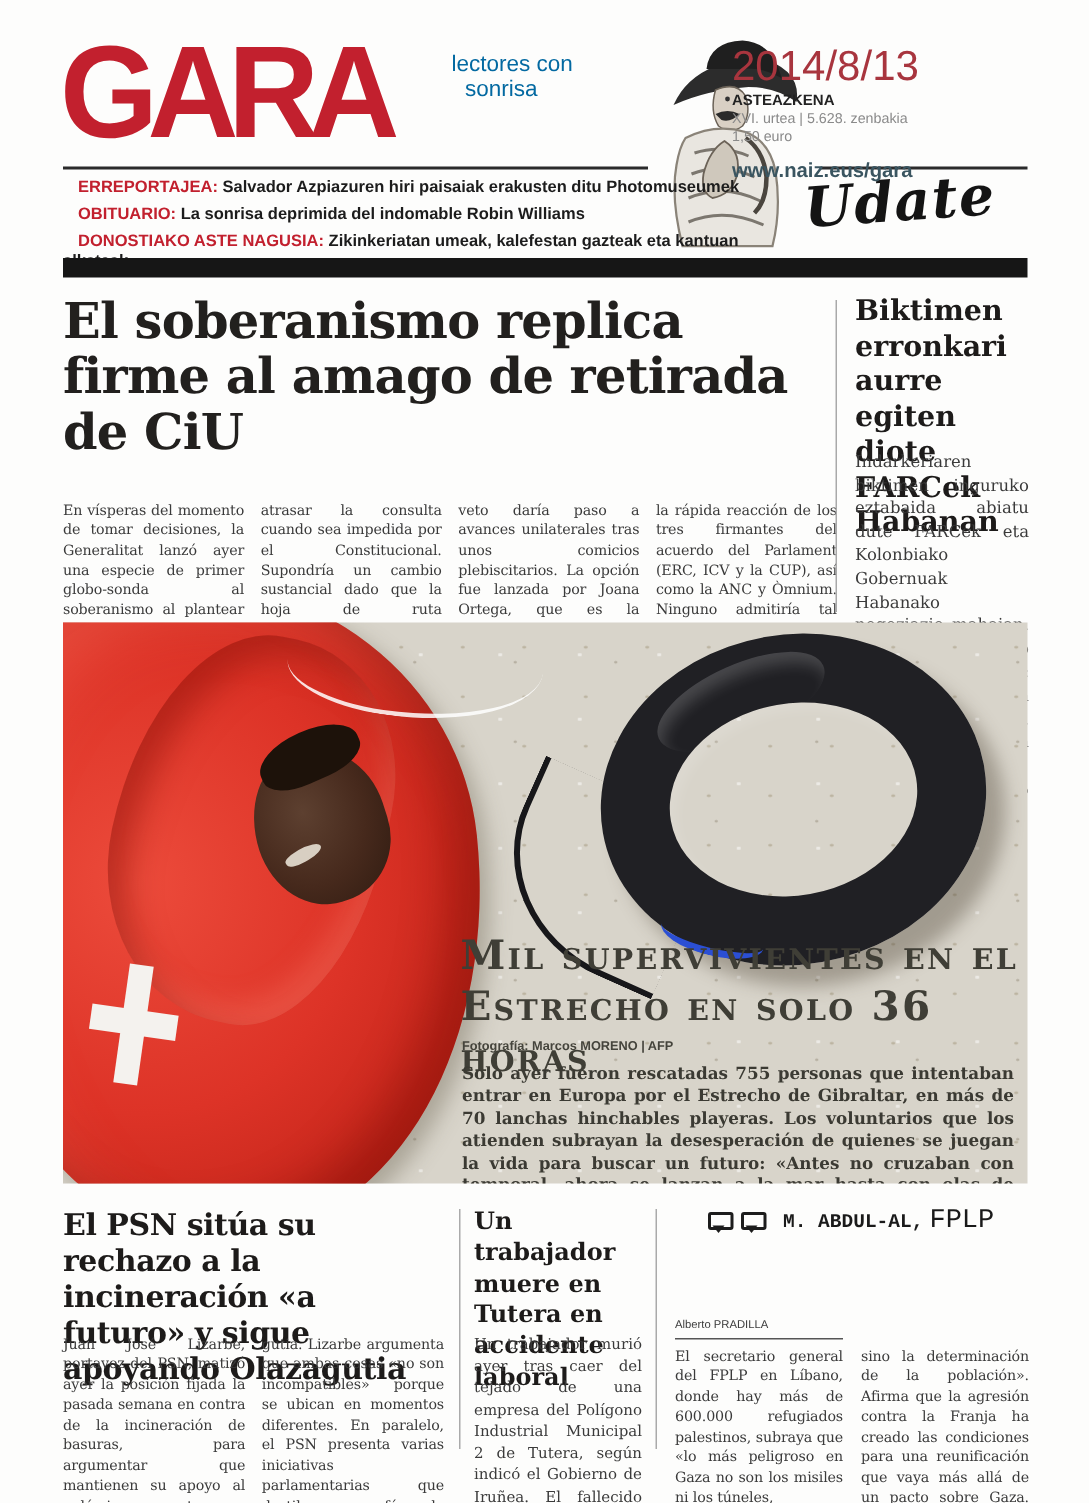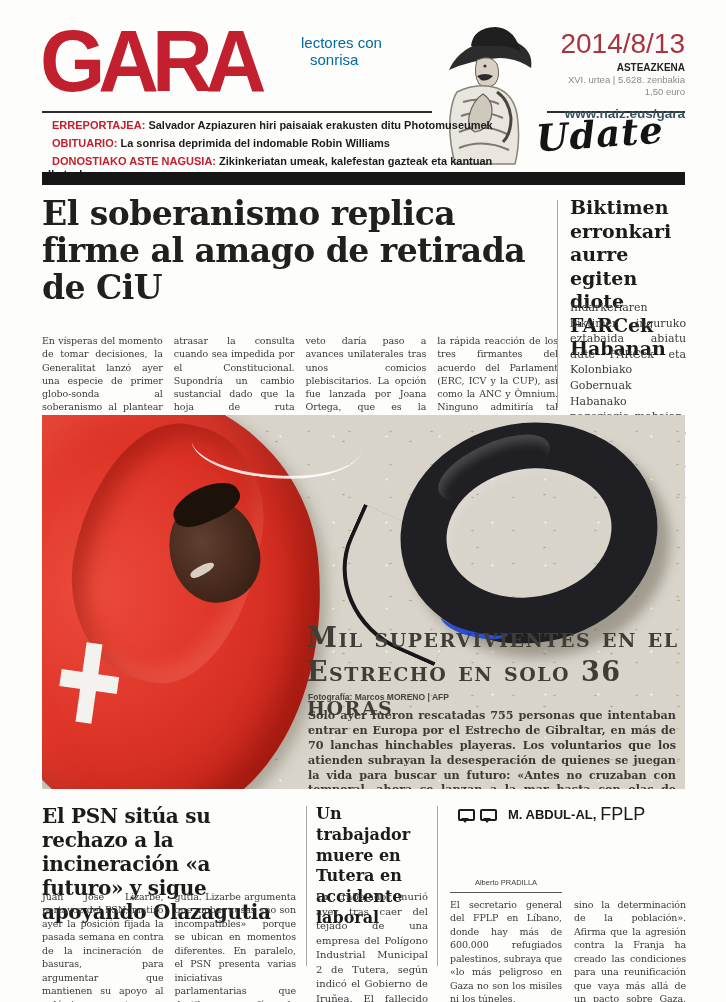--- a/index.html
+++ b/index.html
@@ -15,21 +15,21 @@
     color:#0369a1; font-size:15px; line-height:1.15; }
   .tagline .l2 { display:block; padding-left:9px; }
   .rule-left { position:absolute; left:42px; top:111px; width:390px; height:2px; background:#2b2b2b; }
   .rule-right { position:absolute; left:547px; top:111px; width:138px; height:2px; background:#2b2b2b; }
 
   .illustration { position:absolute; left:437px; top:22px; width:108px; height:146px; }
   .udate { position:absolute; left:536px; top:112px; width:130px; font-family:"DejaVu Serif", serif;
     font-style:italic; font-weight:bold; font-size:37px; color:#141414; transform:rotate(-4deg);
     letter-spacing:1px; }
 
-  .date-block { position:absolute; left:500px; top:30px; width:185px; text-align:right;
+  .date-block { position:absolute; left:488px; top:30px; width:185px; 
     font-family:"Liberation Sans", sans-serif; }
   .date-main { font-size:28px; color:#a8353e; letter-spacing:0px; line-height:1; }
   .weekday { font-size:10px; font-weight:bold; color:#222; margin-top:4px; }
   .edition, .price { font-size:9.5px; color:#8a8a8a; margin-top:1px; }
   .website { font-size:13.5px; font-weight:bold; color:#3a5560; margin-top:9px; }
 
   
   .teasers { position:absolute; left:42px; top:119px; width:470px;
     font-family:"Liberation Sans", sans-serif; font-size:11px; font-weight:bold; }
   .teaser { margin-bottom:4px; line-height:1.25; }
@@ -113,32 +113,32 @@
     letter-spacing:-0.1px; }
 
   .v-rule-b1 { position:absolute; left:306px; top:806px; width:1px; height:160px; background:#aaa; }
   .v-rule-b2 { position:absolute; left:437px; top:806px; width:1px; height:160px; background:#aaa; }
 
   .tutera-headline { position:absolute; left:316px; top:804px; width:112px; font-size:16px;
     font-weight:bold; line-height:1.3; color:#1d1b1a; }
   .tutera-body { position:absolute; left:316px; top:890px; width:112px; font-size:10px;
     line-height:1.45; color:#3a3a3a; text-align:justify; }
 
-  .gaza-kicker { position:absolute; left:458px; top:804px; width:236px;
-    font-family:Liberation Sans, sans-serif; font-size:13px; color:#1a1a1a; display:flex; align-items:center; }
+  .gaza-kicker { position:absolute; left:472px; top:804px; width:236px;
+    font-family:Liberation Mono, monospace; font-size:13px; color:#1a1a1a; display:flex; align-items:center; }
   .bubble { width:17px; height:12px; border:2.5px solid #1c1c1c; border-radius:2px;
     position:relative; display:inline-block; margin-right:5px; background:transparent; }
   .bubble::after { content:""; position:absolute; left:1px; bottom:-8px; width:0; height:0;
     border:4px solid transparent; border-top:5px solid #1c1c1c; }
   .gaza-kicker .name { font-weight:bold; margin-left:6px; }
   .gaza-kicker .org { font-size:18px; margin-left:4px; }
   .gaza-headline { position:absolute; left:450px; top:826px; width:240px; font-style:italic;
     font-size:23px; line-height:1.22; color:#242220; font-weight:normal; letter-spacing:-0.5px; }
   .gaza-byline { position:absolute; left:450px; top:878px; width:112px; font-family:"Liberation Sans", sans-serif;
-    font-size:7.5px; color:#3b3b3b; border-bottom:1px solid #555; padding-bottom:5px;text-align:center; }
+    font-size:7.5px; color:#3b3b3b; border-bottom:1px solid #555; padding-bottom:5px; }
   .gaza-cols { position:absolute; left:450px; top:898px; width:236px; display:flex; gap:12px; }
 </style>
 </head>
 <body>
 
 <div class="page">
 
   <div class="gara-logo">GARA</div>
   <div class="tagline">
     <span>lectores con</span>

